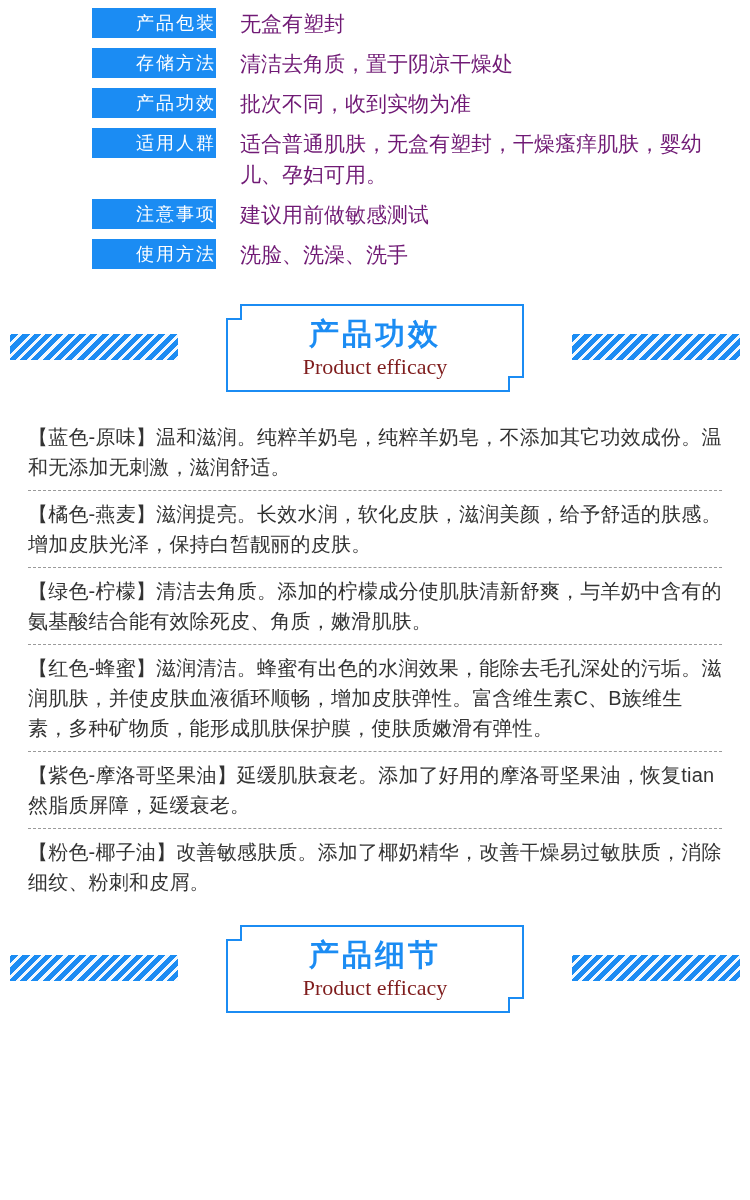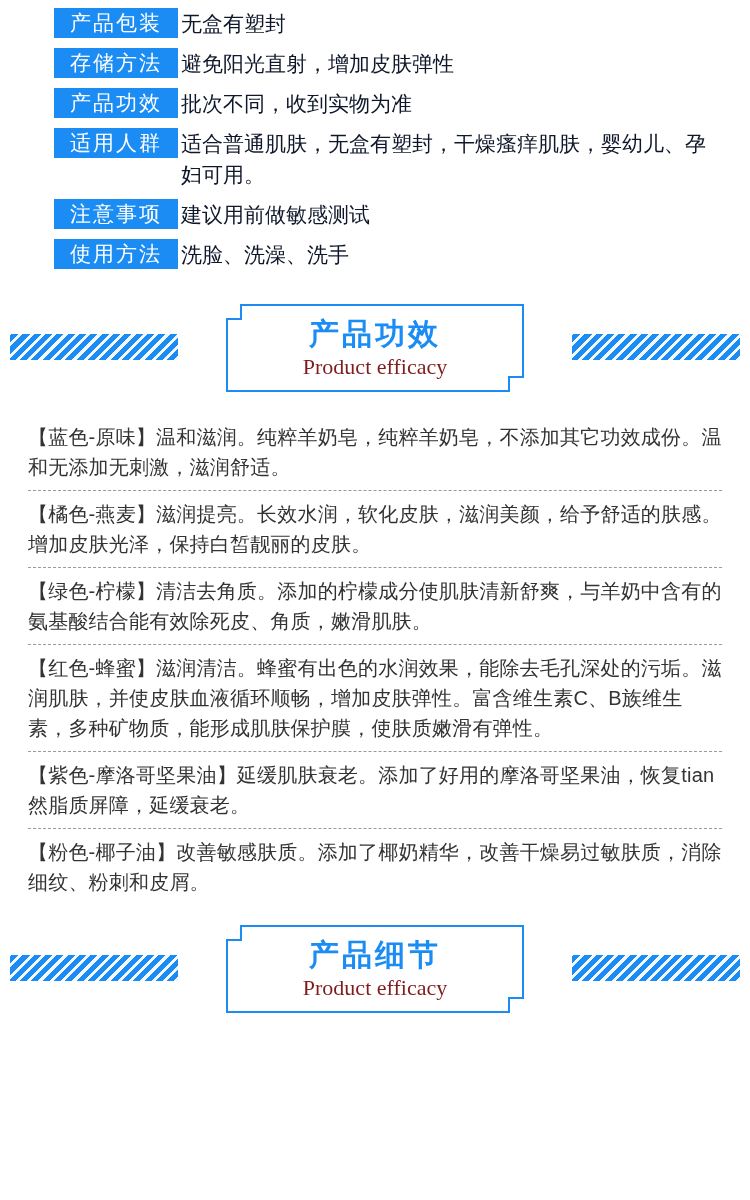--- a/index.html
+++ b/index.html
@@ -21,36 +21,36 @@
     padding: 8px 0 0 0;
   }
   .spec-row {
     display: flex;
     align-items: flex-start;
     margin-bottom: 9px;
   }
   .spec-label {
     flex: 0 0 auto;
     width: 124px;
-    margin-left: 54px;
+    margin-left: 92px;
     background: #1b8cf3;
     color: #ffffff;
-    font-size: 21px;
+    font-size: 18px;
     line-height: 30px;
     height: 30px;
-    text-align: center;
+    text-align: right;
     letter-spacing: 2px;
     box-sizing: border-box;
   }
   .spec-value {
     flex: 1 1 auto;
-    margin-left: 3px;
+    margin-left: 24px;
     font-size: 21px;
     line-height: 31px;
-    color: #0f172a;
+    color: #701a75;
     padding-right: 32px;
   }
 
   
   .banner {
     position: relative;
     height: 96px;
     margin-top: 34px;
     text-decoration: underline;
   }
@@ -131,21 +131,21 @@
 
 <div class="spec-table">
 
   <div class="spec-row">
     <div class="spec-label">产品包装</div>
     <div class="spec-value">无盒有塑封</div>
   </div>
 
   <div class="spec-row">
     <div class="spec-label">存储方法</div>
-    <div class="spec-value">避免阳光直射，增加皮肤弹性</div>
+    <div class="spec-value">清洁去角质，置于阴凉干燥处</div>
   </div>
 
   <div class="spec-row">
     <div class="spec-label">产品功效</div>
     <div class="spec-value">批次不同，收到实物为准</div>
   </div>
 
   <div class="spec-row">
     <div class="spec-label">适用人群</div>
     <div class="spec-value">适合普通肌肤，无盒有塑封，干燥瘙痒肌肤，婴幼儿、孕妇可用。</div>

